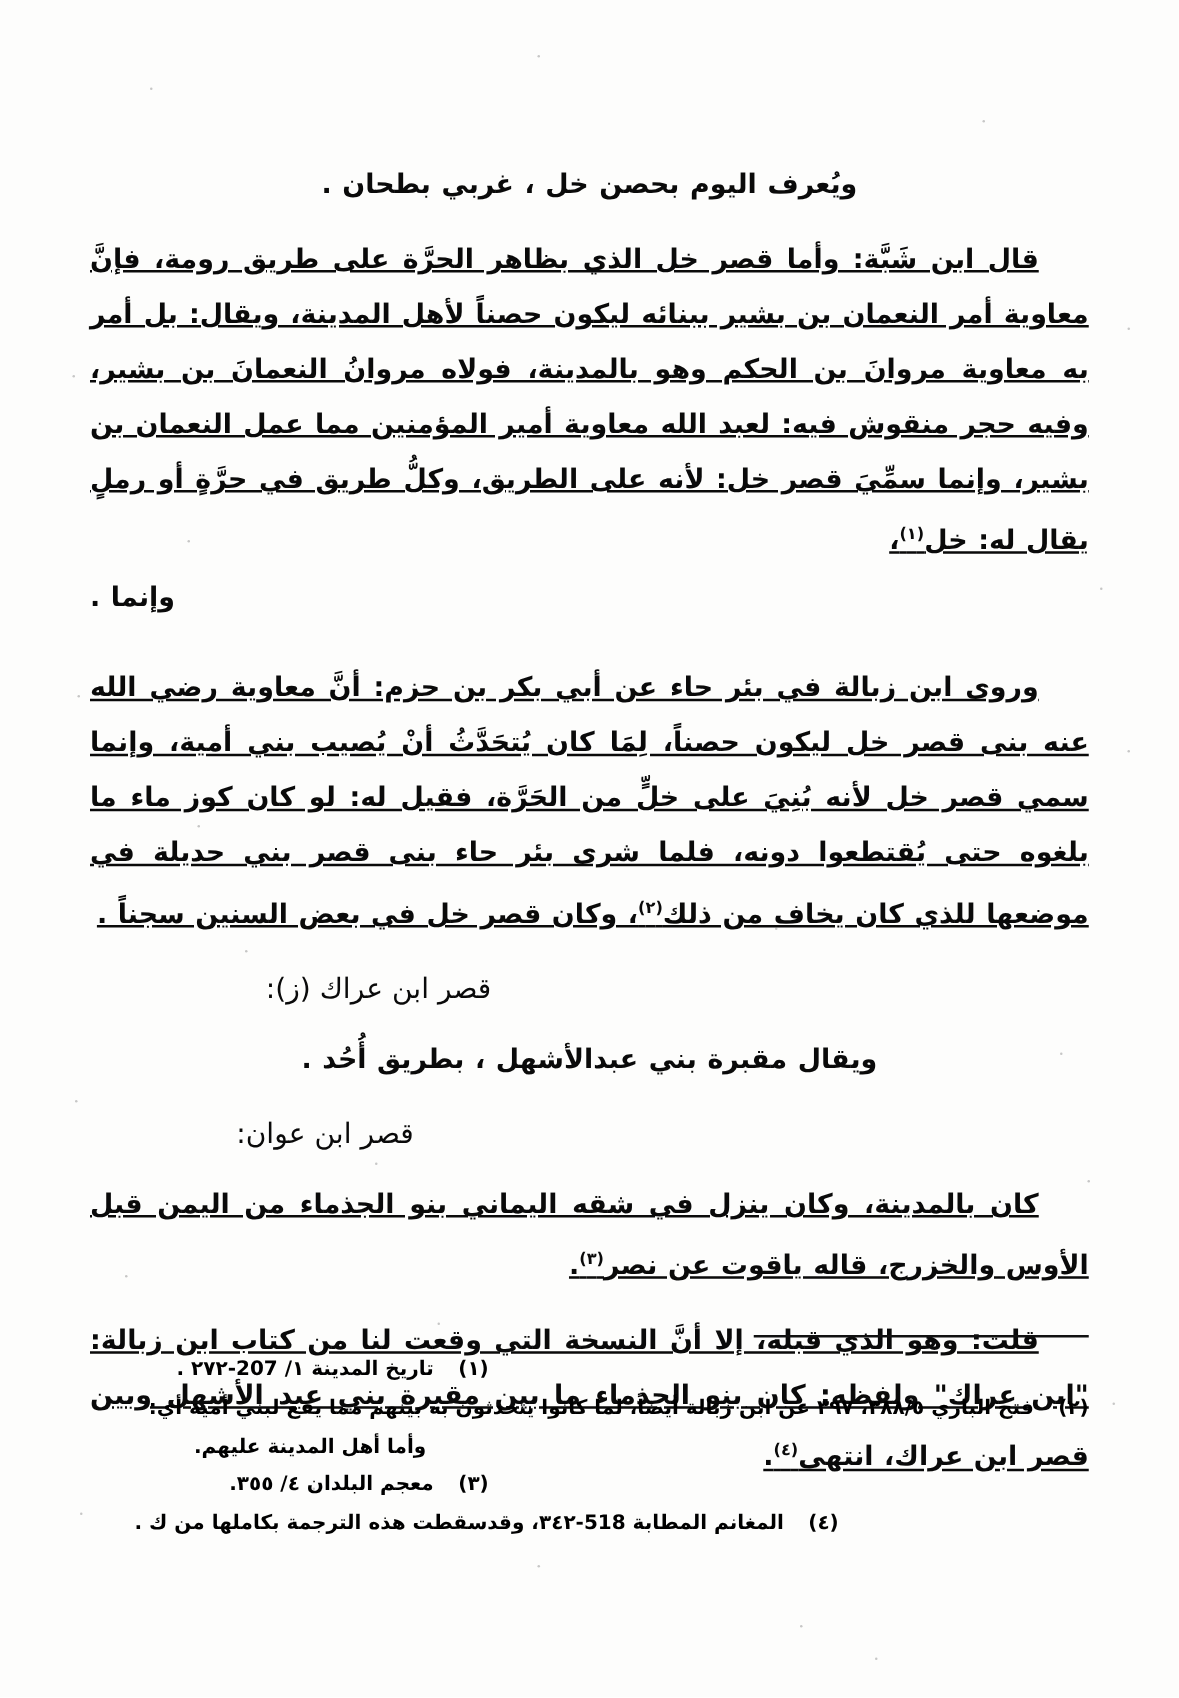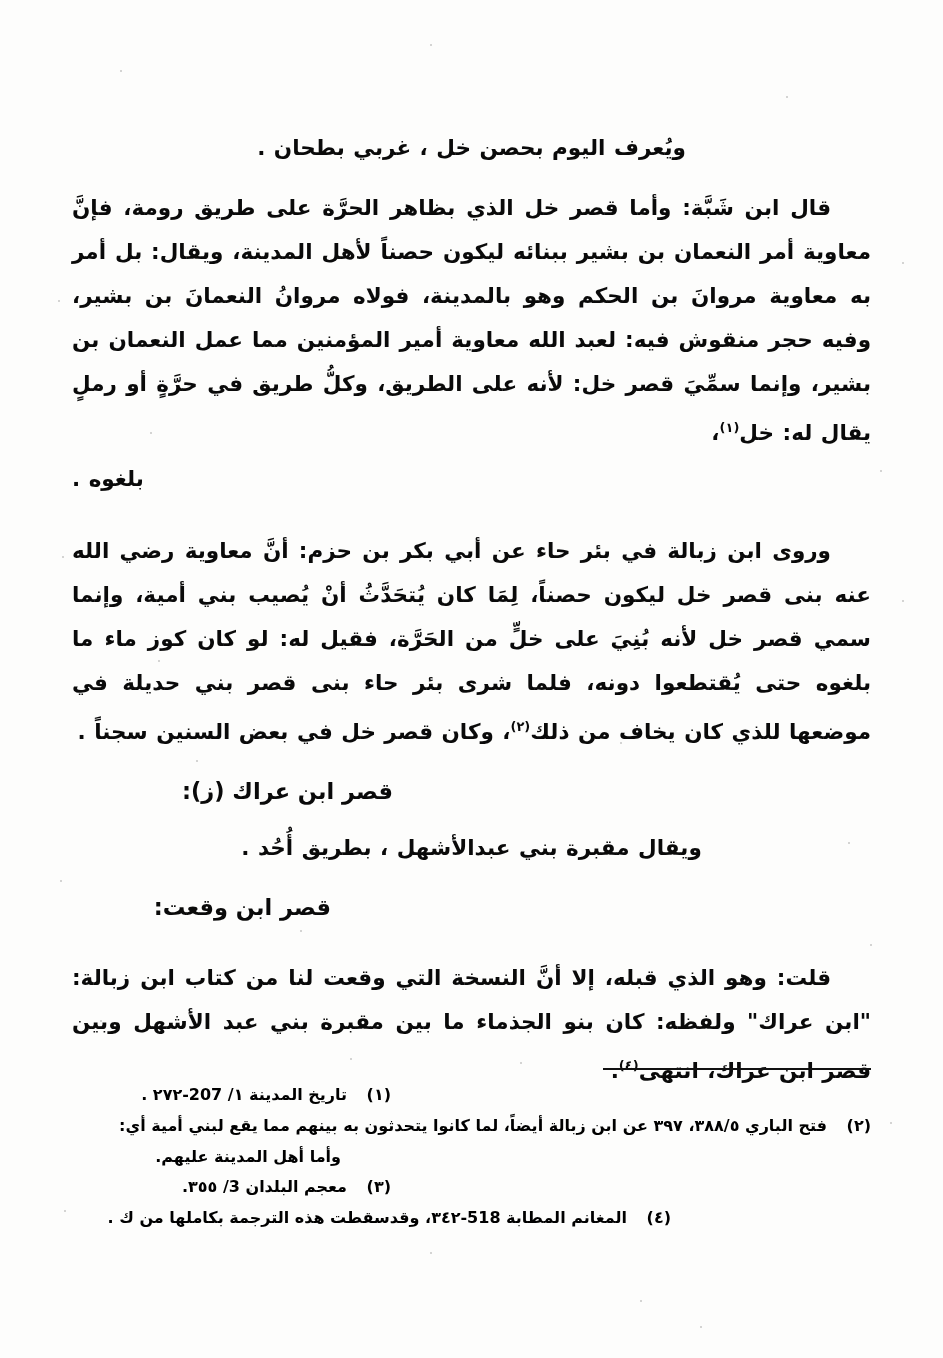--- a/index.html
+++ b/index.html
@@ -49,34 +49,35 @@
     margin: 0 0 2px 0;
     text-align: justify;
     text-justify: inter-word;
     font-family: "DejaVu Sans", sans-serif;
     font-weight: 600;
     letter-spacing: 0px;
     word-spacing: 1px;
   }
   .para.indent {
     text-indent: 40px;
+    text-decoration: underline;
   }
   .para.center {
     text-align: center;
     text-indent: 0;
   }
   .para.lead-center {
     text-align: center;
   }
   .spacer-sm { height: 14px; }
   .spacer-md { height: 26px; }
   .heading {
     font-size: 22.5px;
     line-height: 42px;
-    font-weight: 700;
+    font-weight: 400;
     margin: 0;
     text-align: right;
     padding-right: 0px;
   }
   .heading-wrap {
     text-align: right;
   }
   .heading-inner {
     display: inline-block;
     margin-right: 478px;
@@ -186,44 +187,45 @@
     <i style="left:250px;top:1190px"></i>
   </div>
 
   <div class="content">
 
     <p class="para lead-center">ويُعرف اليوم بحصن خل ، غربي بطحان .</p>
 
     <div class="spacer-sm"></div>
 
     <p class="para indent"><span>قال ابن شَبَّة: وأما قصر خل الذي بظاهر الحرَّة على طريق رومة، فإنَّ معاوية أمر النعمان بن بشير ببنائه ليكون حصناً لأهل المدينة، ويقال: بل أمر به معاوية مروانَ بن الحكم وهو بالمدينة، فولاه مروانُ النعمانَ بن بشير، وفيه حجر منقوش فيه: لعبد الله معاوية أمير المؤمنين مما عمل النعمان بن بشير، وإنما سمِّيَ قصر خل: لأنه على الطريق، وكلُّ طريق في حرَّةٍ أو رملٍ يقال له: خل</span><sup class="fn">(١)</sup><span>،</span></p>
-    <p class="para" style="text-align:left">بلغوه .</p>
+    <p class="para" style="text-align:left">وإنما .</p>
 
     <div class="spacer-md"></div>
 
     <p class="para indent"><span>وروى ابن زبالة في بئر حاء عن أبي بكر بن حزم: أنَّ معاوية رضي الله عنه بنى قصر خل ليكون حصناً، لِمَا كان يُتحَدَّثُ أنْ يُصيب بني أمية، وإنما سمي قصر خل لأنه بُنِيَ على خلٍّ من الحَرَّة، فقيل له: لو كان كوز ماء ما بلغوه حتى يُقتطعوا دونه، فلما شرى بئر حاء بنى قصر بني حديلة في موضعها للذي كان يخاف من ذلك</span><sup class="fn">(٢)</sup><span>، وكان قصر خل في بعض السنين سجناً .</span></p>
 
     <div class="spacer-sm"></div>
 
     <div class="heading-wrap">
       <span class="heading heading-inner">قصر ابن عراك (ز):</span>
     </div>
 
     <div class="spacer-sm"></div>
 
     <p class="para center">ويقال مقبرة بني عبدالأشهل ، بطريق أُحُد .</p>
 
     <div class="spacer-sm"></div>
 
     <div class="heading-wrap">
-      <span class="heading heading-inner2">قصر ابن وقعت:</span>
-    </div>
-
-    <div class="spacer-sm"></div>
-
+      <span class="heading heading-inner2">قصر ابن عوان:</span>
+    </div>
+
+    <div class="spacer-sm"></div>
+
+    <p class="para indent"><span>كان بالمدينة، وكان ينزل في شقه اليماني بنو الجذماء من اليمن قبل الأوس والخزرج، قاله ياقوت عن نصر</span><sup class="fn">(٣)</sup><span>.</span></p>
 
     <div class="spacer-sm"></div>
 
     <p class="para indent"><span>قلت: وهو الذي قبله، إلا أنَّ النسخة التي وقعت لنا من كتاب ابن زبالة: "ابن عراك" ولفظه: كان بنو الجذماء ما بين مقبرة بني عبد الأشهل وبين قصر ابن عراك، انتهى</span><sup class="fn">(٤)</sup><span>.</span></p>
 
   </div>
 
   <div class="footnotes">
     <div class="fn-rule"></div>
 
@@ -235,21 +237,21 @@
     <div class="fn-item">
       <span class="fn-num">(٢)</span>
       <span class="fn-text">فتح الباري ٣٨٨/٥، ٣٩٧ عن ابن زبالة أيضاً، لما كانوا يتحدثون به بينهم مما يقع لبني أمية أي:</span>
     </div>
     <div class="fn-cont">
       <span class="fn-cont-inner">وأما أهل المدينة عليهم.</span>
     </div>
 
     <div class="fn-item fn3">
       <span class="fn-num">(٣)</span>
-      <span class="fn-text short">معجم البلدان 3/ ٣٥٥.</span>
+      <span class="fn-text short">معجم البلدان ٤/ ٣٥٥.</span>
     </div>
 
     <div class="fn-item fn4">
       <span class="fn-num">(٤)</span>
       <span class="fn-text short">المغانم المطابة 518-٣٤٢، وقدسقطت هذه الترجمة بكاملها من ك .</span>
     </div>
   </div>
 
 
 </div>

